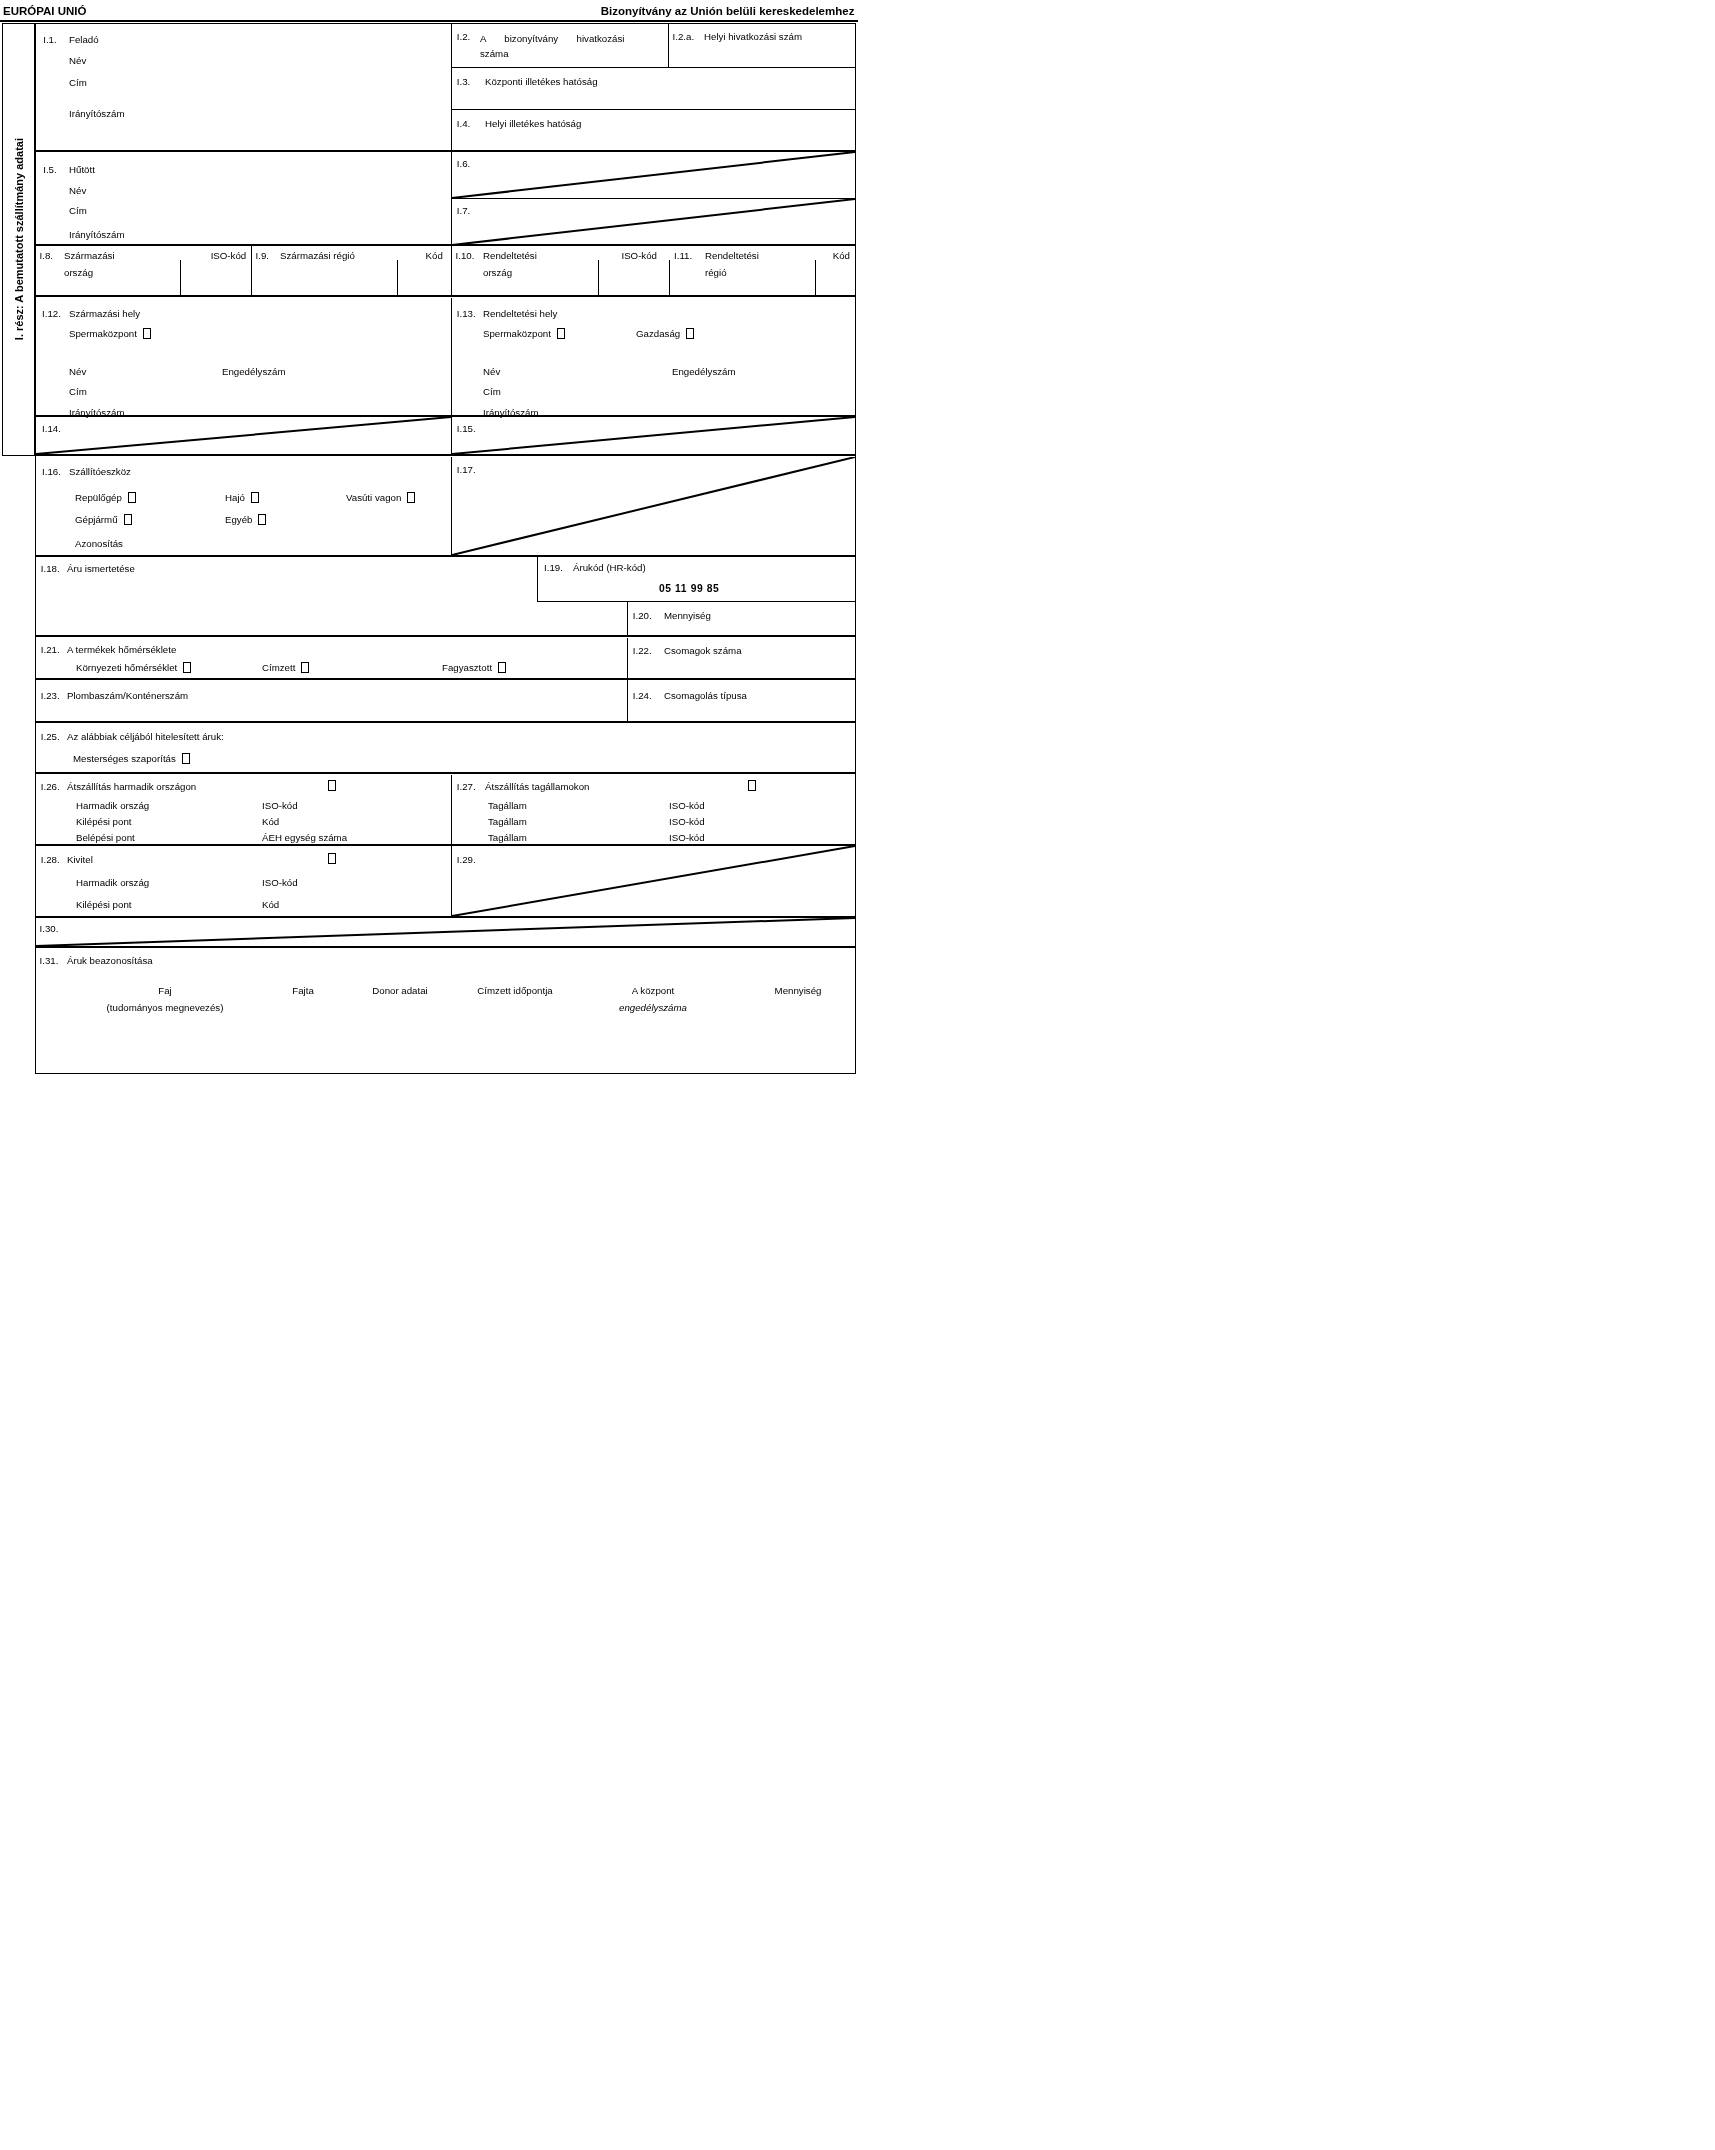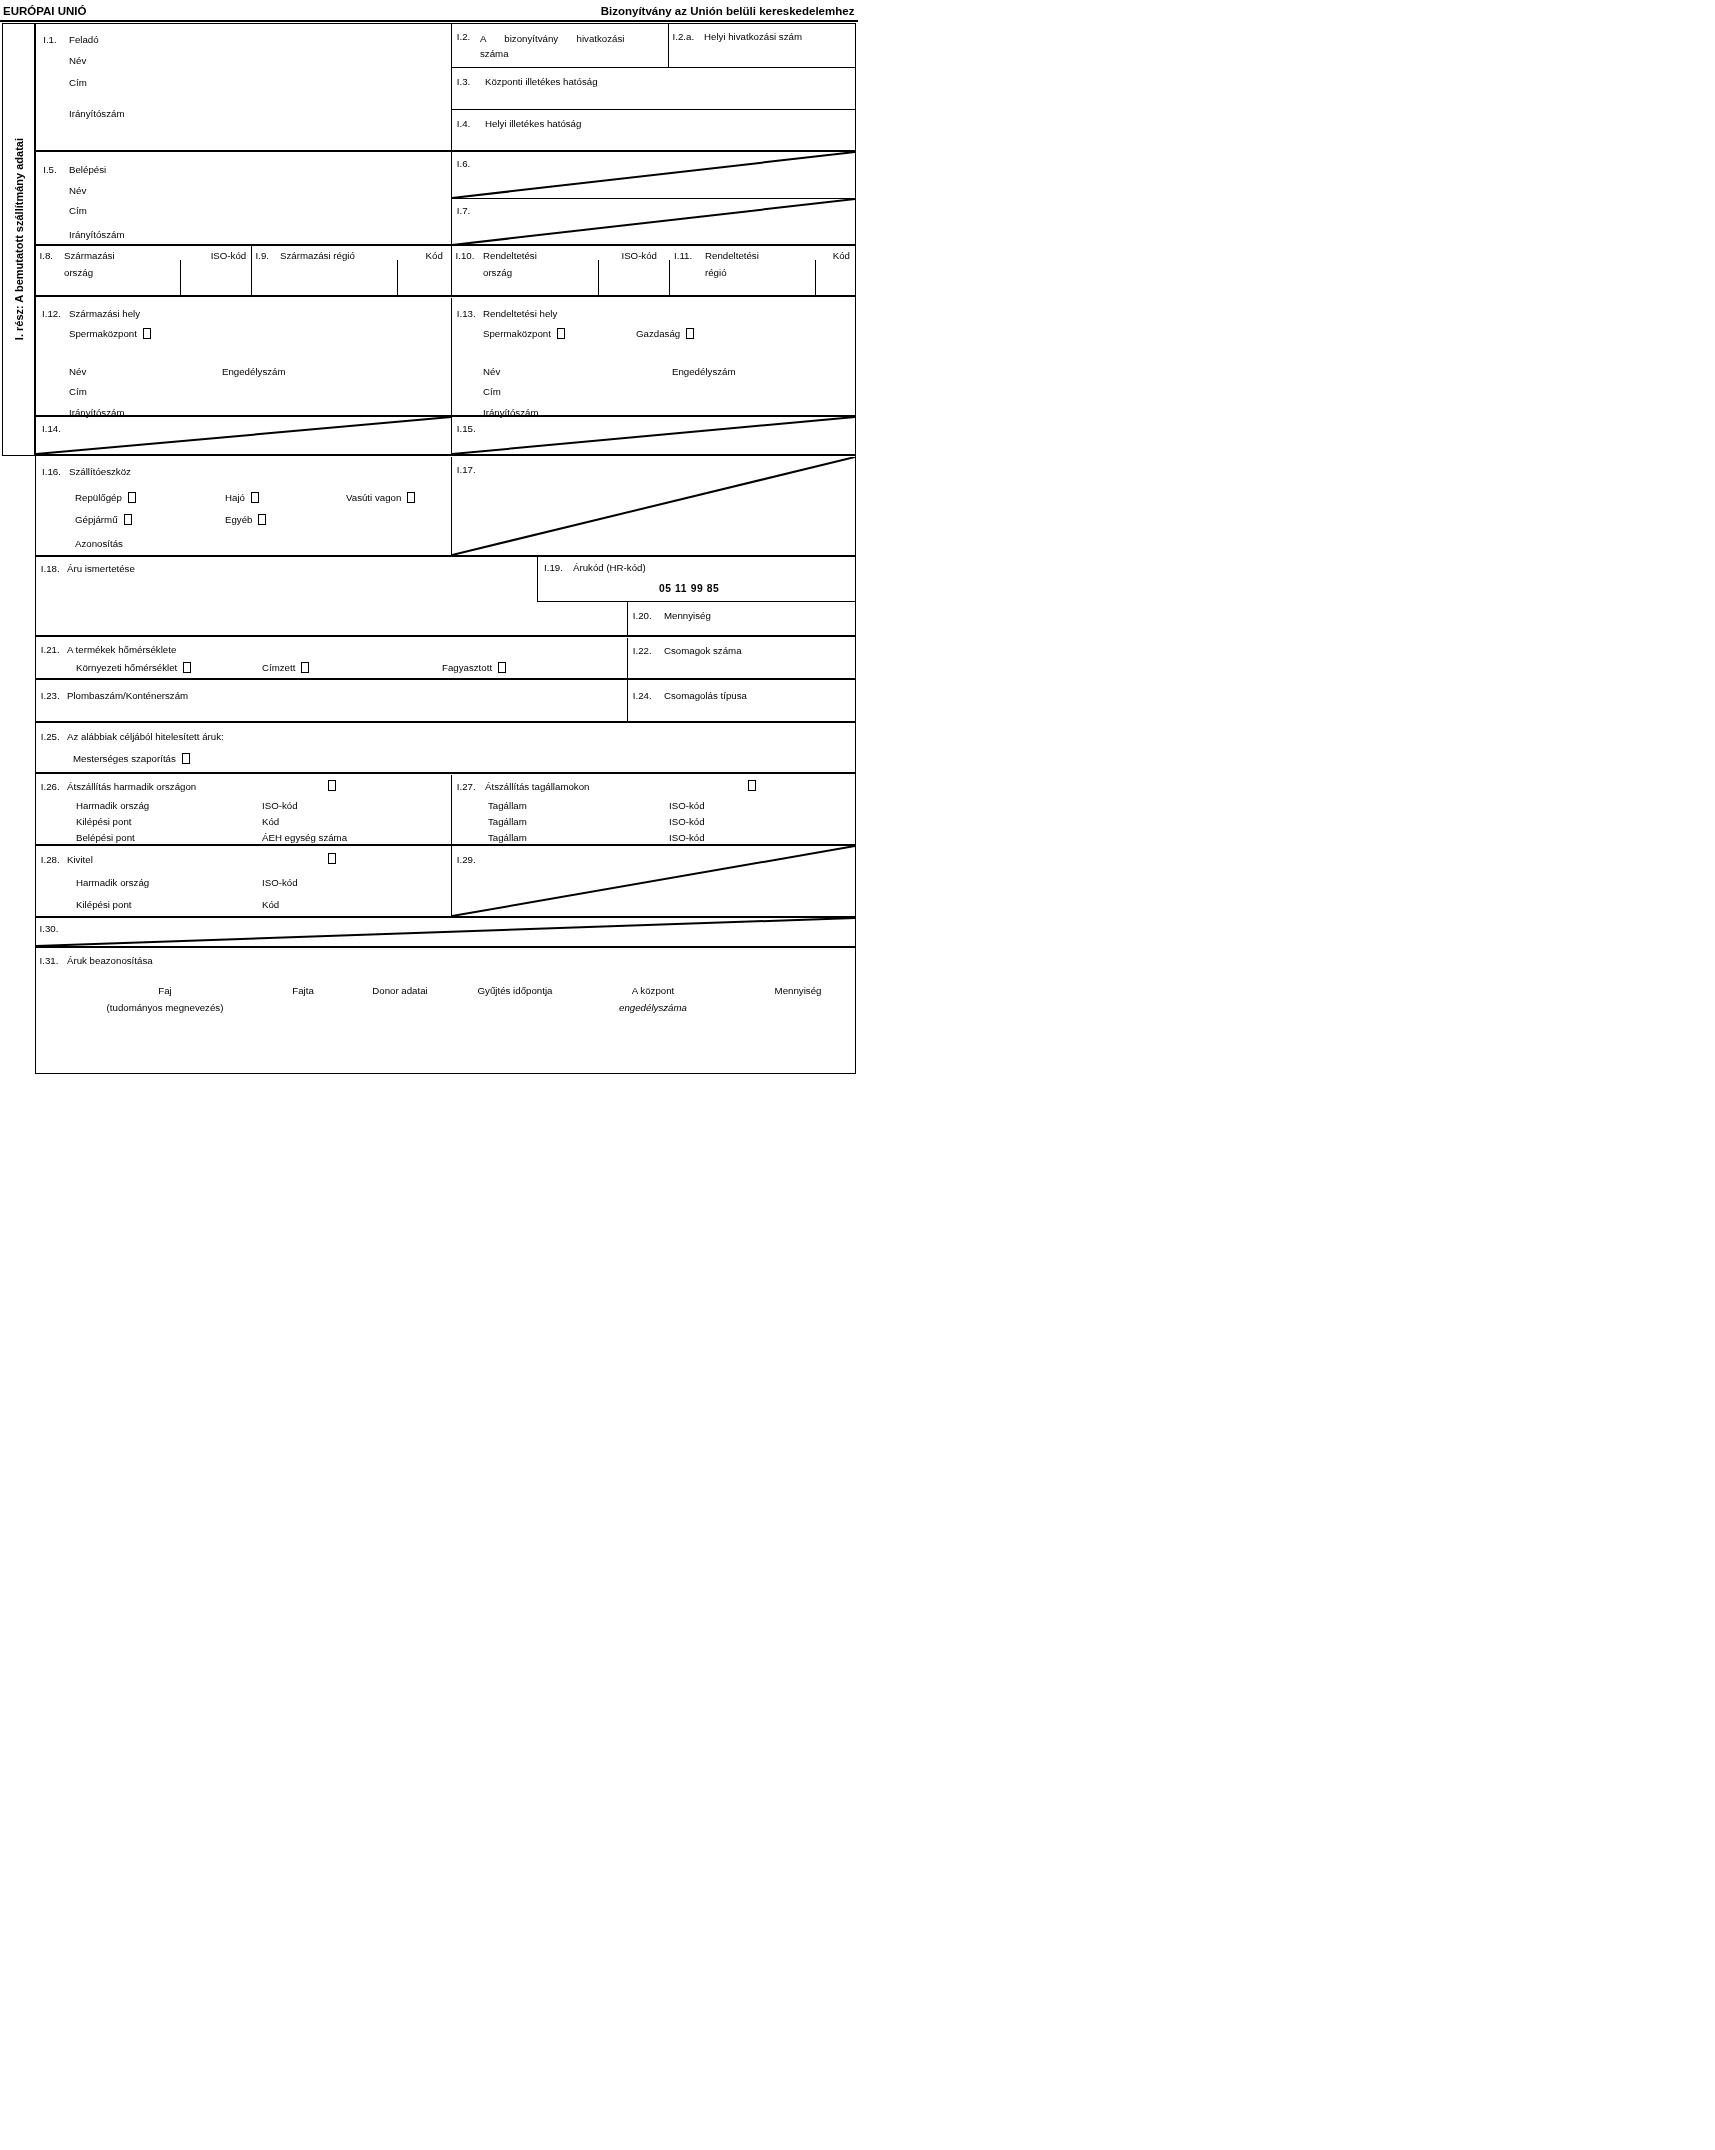--- a/index.html
+++ b/index.html
@@ -61,21 +61,21 @@
     </div>
     <div class="cell bl" style="left:415px;width:404px;top:86px;height:42px;bottom:auto;">
       <span class="num" style="left:4.8px;top:8.4px;">I.4.</span>
       <span class="lbl" style="left:33px;top:8.4px;">Helyi illetékes hatóság</span>
     </div>
   </div>
 
   <div class="row" style="top:128px;height:94px;">
     <div class="cell" style="left:0;width:415px;padding-left:42px;">
       <span class="num" style="left:7.2px;top:12px;">I.5.</span>
-      <span class="lbl" style="left:33px;top:12px;">Belépési</span>
+      <span class="lbl" style="left:33px;top:12px;">Hűtött</span>
       <span class="lbl" style="left:33px;top:33px;">Név</span>
       <span class="lbl" style="left:33px;top:53px;">Cím</span>
       <span class="lbl" style="left:33px;top:77px;">Irányítószám</span>
     </div>
     <div class="cell bl bb" style="left:415px;width:404px;height:47px;bottom:auto;">
       <svg class="diag" viewBox="0 0 100 100" preserveAspectRatio="none">
           <line x1="0" y1="100" x2="100" y2="0" stroke="#000" stroke-width="2" vector-effect="non-scaling-stroke"></line>
         </svg>
       <span class="num" style="left:4.8px;top:6px;">I.6.</span>
     </div>
@@ -274,21 +274,21 @@
   </div>
 
   <div class="row last" style="top:924px;height:125px;">
     <div class="cell" style="left:0;width:819px;">
       <span class="num" style="left:3.6px;top:7.2px;">I.31.</span>
       <span class="lbl" style="left:31px;top:7.2px;">Áruk beazonosítása</span>
       <span class="ctr" style="left:129px;top:37px;">Faj</span>
       <span class="ctr" style="left:129px;top:54px;">(tudományos megnevezés)</span>
       <span class="ctr" style="left:267px;top:37px;">Fajta</span>
       <span class="ctr" style="left:364px;top:37px;">Donor adatai</span>
-      <span class="ctr" style="left:479px;top:37px;">Gyűjtés időpontja</span>
+      <span class="ctr" style="left:479px;top:37px;">Címzett időpontja</span>
       <span class="ctr" style="left:617px;top:37px;">A központ</span>
       <span class="ctr" style="left:617px;top:54px;font-style:italic;">engedélyszáma</span>
       <span class="ctr" style="left:762px;top:37px;">Mennyiség</span>
     </div>
   </div>
 
 </div>
 
 
 </body></html>

